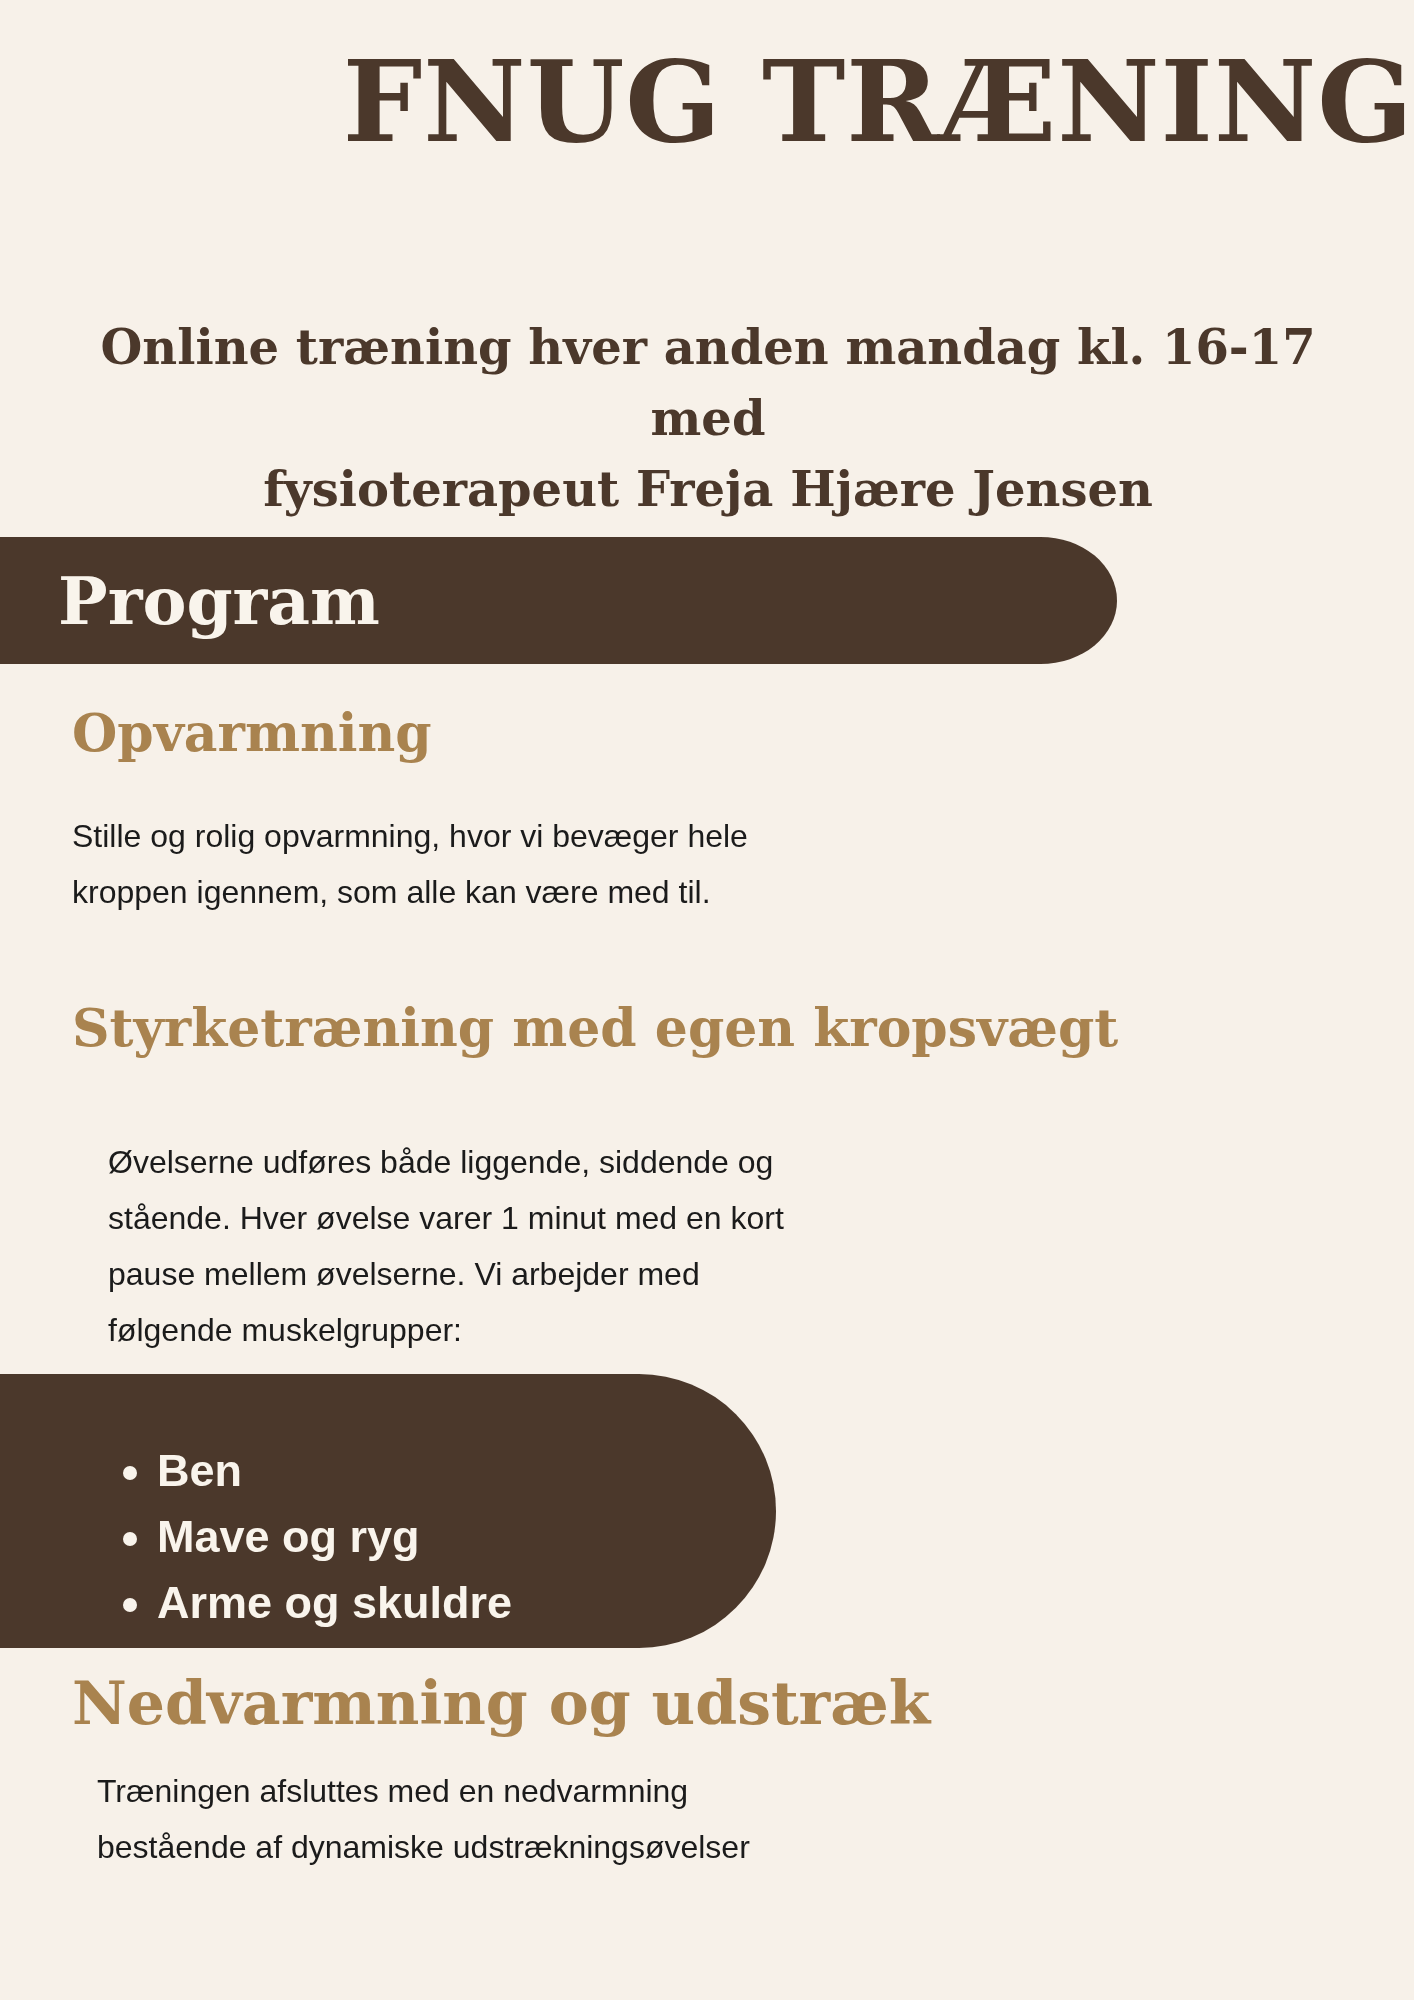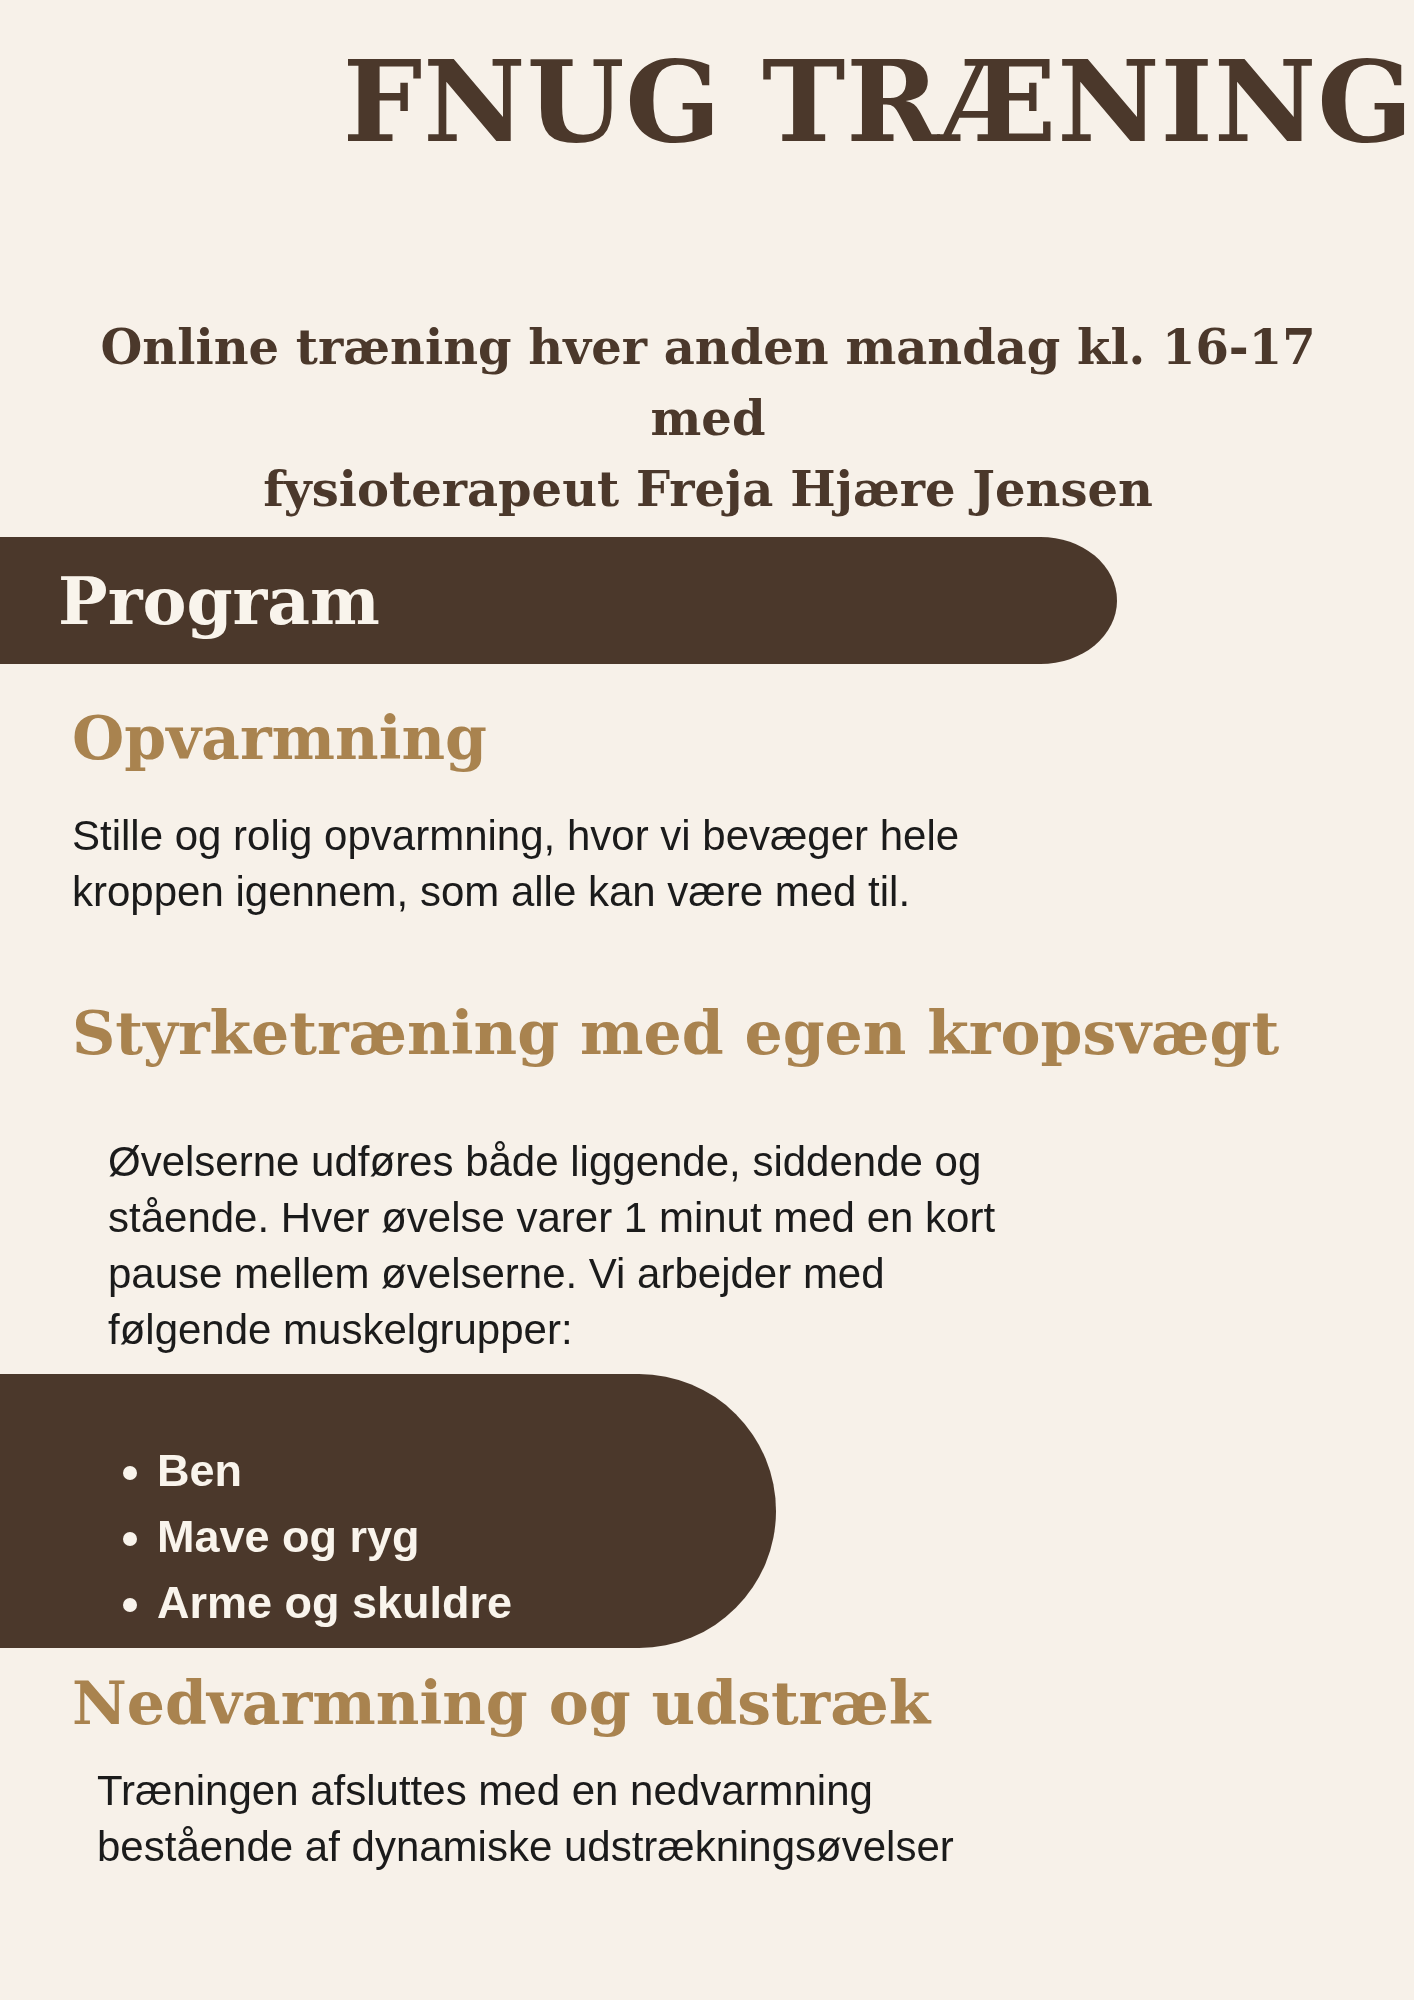--- a/index.html
+++ b/index.html
@@ -60,32 +60,32 @@
     align-items: center;
     padding-left: 58px;
   }
   .banner-label {
     font-size: 66px;
     color: var(--light-text);
   }
   .section-heading {
     position: absolute;
     left: 72px;
-    font-size: 60px;
+    font-size: 52px;
     line-height: 1.2;
     color: var(--tan);
     white-space: nowrap;
   }
   .heading-opvarmning  { top: 702px; }
   .heading-styrke      { top: 997px; }
   .heading-nedvarmning { top: 1667px; font-size: 60px; }
   .paragraph {
     position: absolute;
     left: 72px;
-    font-size: 42px;
+    font-size: 32px;
     line-height: 56px;
     color: var(--body-text);
   }
   .para-opvarmning  { top: 808px; }
   .para-styrke      { top: 1134px; margin-left: 36px; }
   .para-nedvarmning { top: 1763px; margin-left: 25px; }
   .muscle-box {
     position: absolute;
     top: 1374px;
     left: 0;

